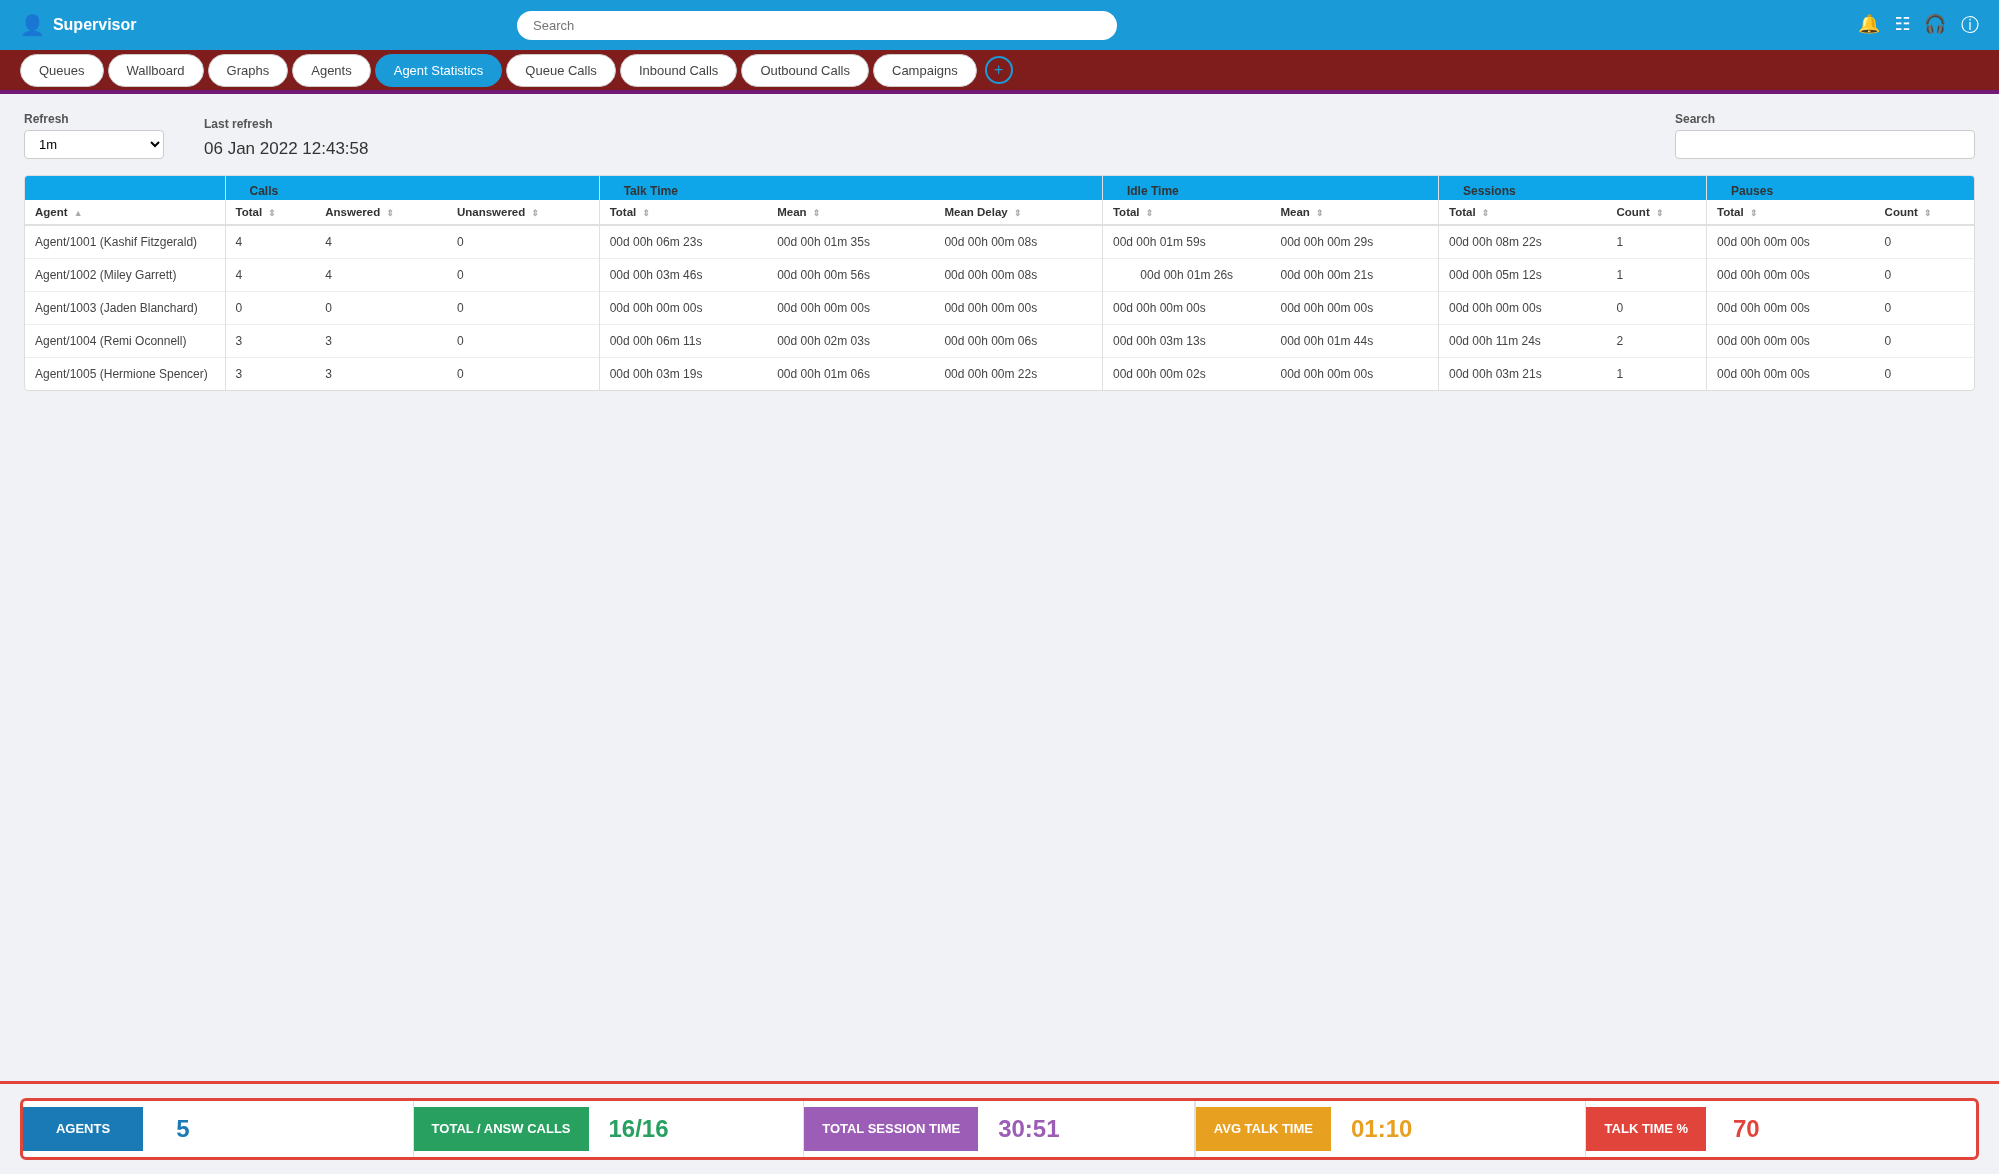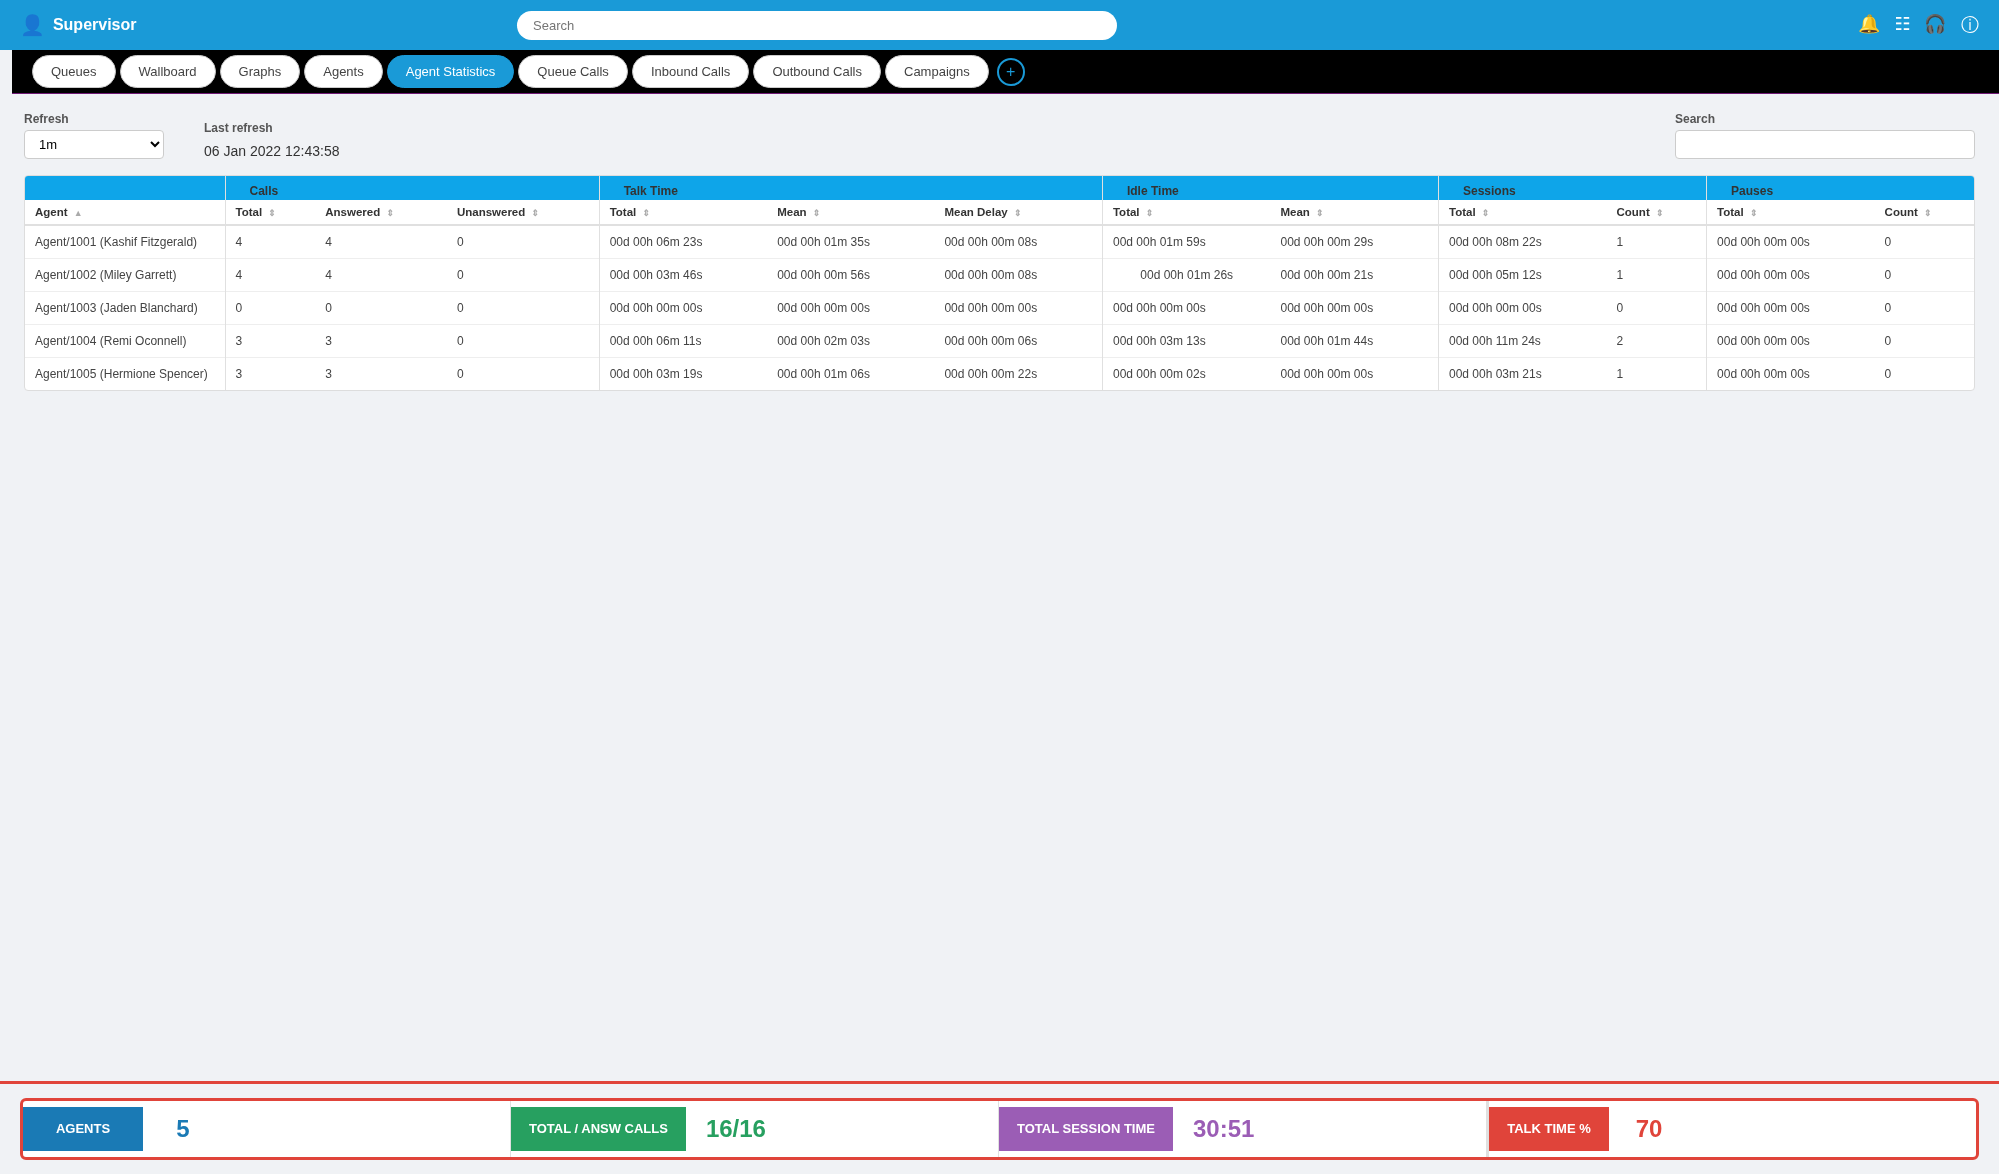--- a/index.html
+++ b/index.html
@@ -40,28 +40,27 @@
       display: flex;
       gap: 14px;
       color: white;
       font-size: 18px;
       margin-left: auto;
     }
     .top-nav-icons span { cursor: pointer; }
 
     
     .tab-bar {
-      background: #000000;
-      border-bottom: 1px solid #701a75;
+      background: #7f1d1d;
+      border-bottom: 4px solid #701a75;
       display: flex;
       align-items: center;
       padding: 0 20px;
       height: 44px;
       gap: 4px;
-      margin-left: 12px;
     }
     .tab {
       padding: 8px 18px;
       border: 1px solid #ccc;
       border-radius: 20px;
       cursor: pointer;
       font-size: 13px;
       color: #444;
       background: white;
       white-space: nowrap;
@@ -110,21 +109,21 @@
     }
     .refresh-select {
       padding: 5px 10px;
       border: 1px solid #ccc;
       border-radius: 4px;
       font-size: 13px;
       width: 140px;
       background: white;
     }
     .last-refresh-val {
-      font-size: 14px;
+      font-size: 17px;
       color: #333;
       padding-top: 4px;
     }
     .search-control {
       margin-left: auto;
       display: flex;
       flex-direction: column;
       gap: 4px;
     }
     .search-control input {
@@ -428,19 +427,23 @@
         <div class="stat-card-label bg-green">TOTAL / ANSW CALLS</div>
         <div class="stat-card-value val-green">16/16</div>
       </div>
       <div class="divider-v"></div>
       <div class="stat-card">
         <div class="stat-card-label bg-purple">TOTAL SESSION TIME</div>
         <div class="stat-card-value val-purple">30:51</div>
       </div>
       <div class="divider-v"></div>
       <div class="divider-v"></div>
+      <div class="stat-card">
+        <div class="stat-card-label bg-orange">AVG TALK TIME</div>
+        <div class="stat-card-value val-orange">01:10</div>
+      </div>
       <div class="divider-v"></div>
       <div class="stat-card">
         <div class="stat-card-label bg-red">TALK TIME %</div>
         <div class="stat-card-value val-red">70</div>
       </div>
     </div>
 </div>
 
 </body></html>

